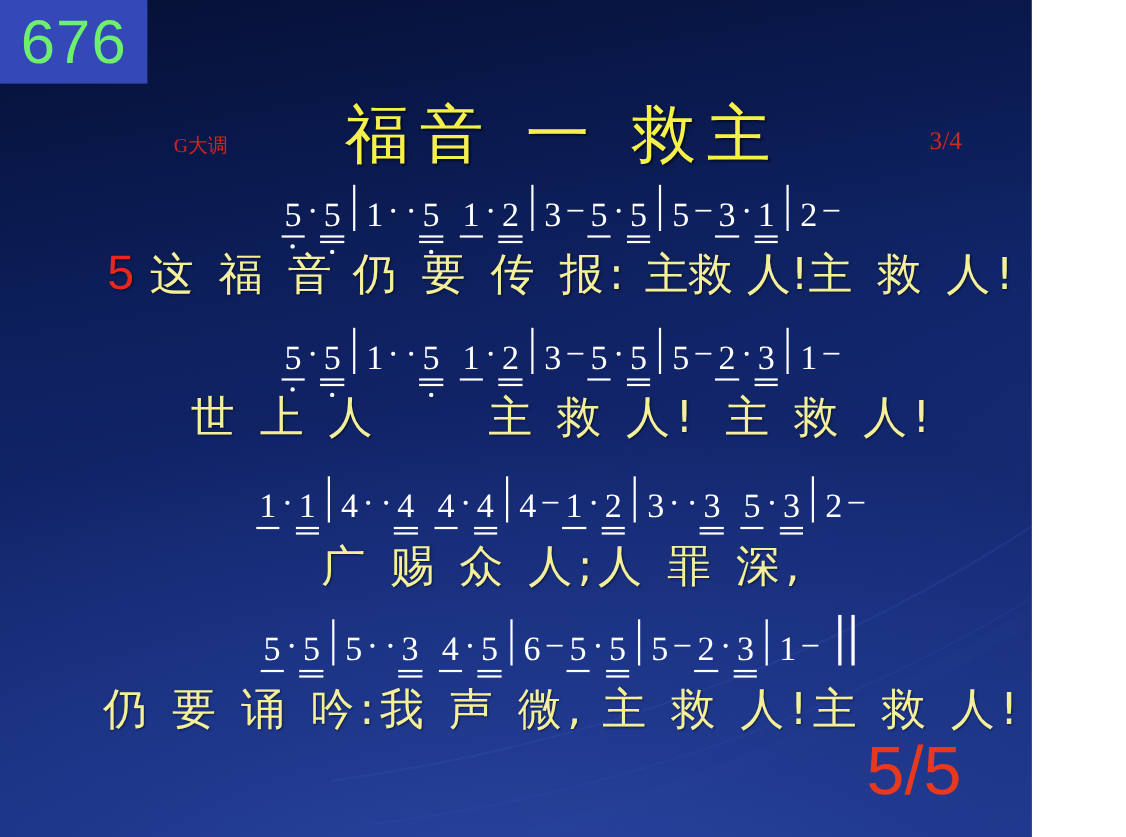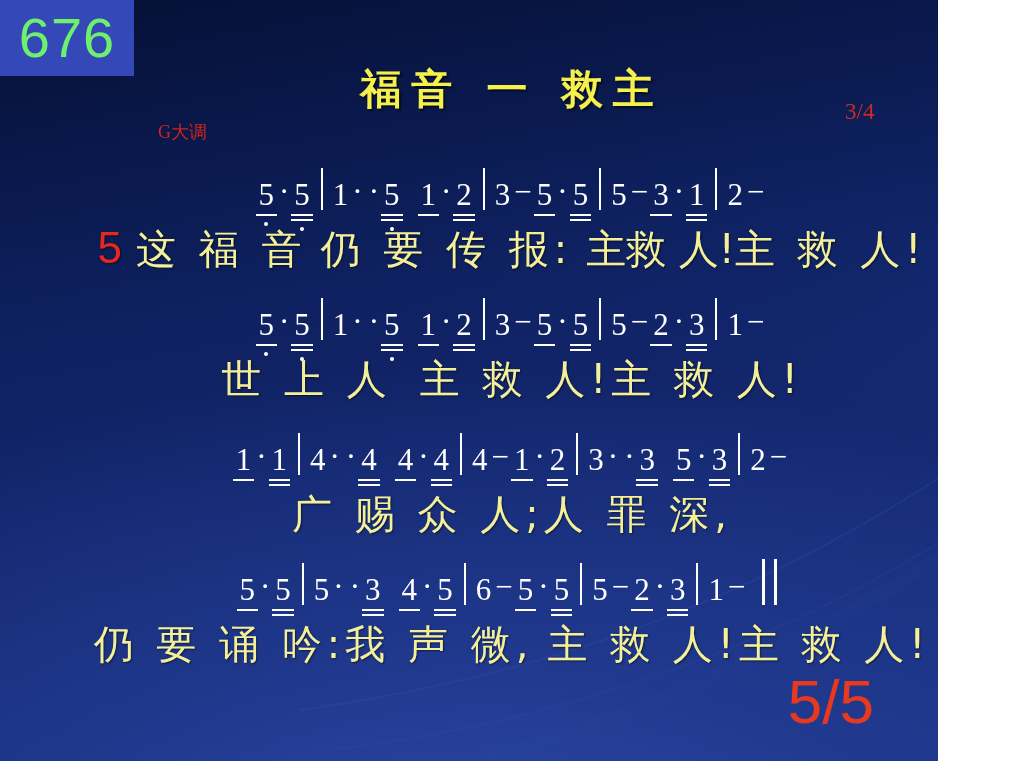--- a/index.html
+++ b/index.html
@@ -47,44 +47,44 @@
     font-size: 56px;
     line-height: 1;
     font-family: "Liberation Sans", sans-serif;
     letter-spacing: 1px;
   }
 
   
   #title {
     position: absolute;
     left: 0;
-    top: 62px;
+    top: 84px;
     width: 1024px;
     text-align: center;
     color: #f5f04a;
-    font-size: 41px;
-    font-weight: bold;
+    font-size: 58px;
+    font-weight: normal;
     letter-spacing: 10px;
     font-family: "DejaVu Sans", sans-serif;
     text-shadow: 2px 2px 2px rgba(0,0,0,0.55);
   }
 
   #key-sig {
     position: absolute;
     left: 158px;
     top: 120px;
     color: #d2241f;
     font-size: 18px;
     font-family: Liberation Serif, serif;
   }
 
   #time-sig {
     position: absolute;
     left: 845px;
-    top: 99px;
+    top: 115px;
     color: #cf2a22;
     font-size: 23px;
     font-family: "Liberation Serif", serif;
   }
 
   #page-counter {
     position: absolute;
     right: 64px;
     bottom: 28px;
     color: #e8391f;
@@ -267,21 +267,21 @@
       <span class="barline"></span>
       <span class="tok">5</span>
       <span class="dash">−</span>
       <span class="note">2<i class="u1"></i></span>
       <span class="dot">·</span>
       <span class="note">3<i class="u1"></i><i class="u2"></i></span>
       <span class="barline"></span>
       <span class="tok">1</span>
       <span class="dash">−</span>
     </div>
-    <div class="lyrics" style="margin-top:12px;">
+    <div class="lyrics" style="margin-top:12px;gap:24px;">
       <span class="seg">世 上 人</span>
       <span class="gap"></span>
       <span class="gap"></span>
       <span class="seg">主 救 人!</span>
       <span class="seg">主 救 人!</span>
     </div>
   </div>
 
   <div class="stanza" style="top:427px;">
     <div class="notation">

